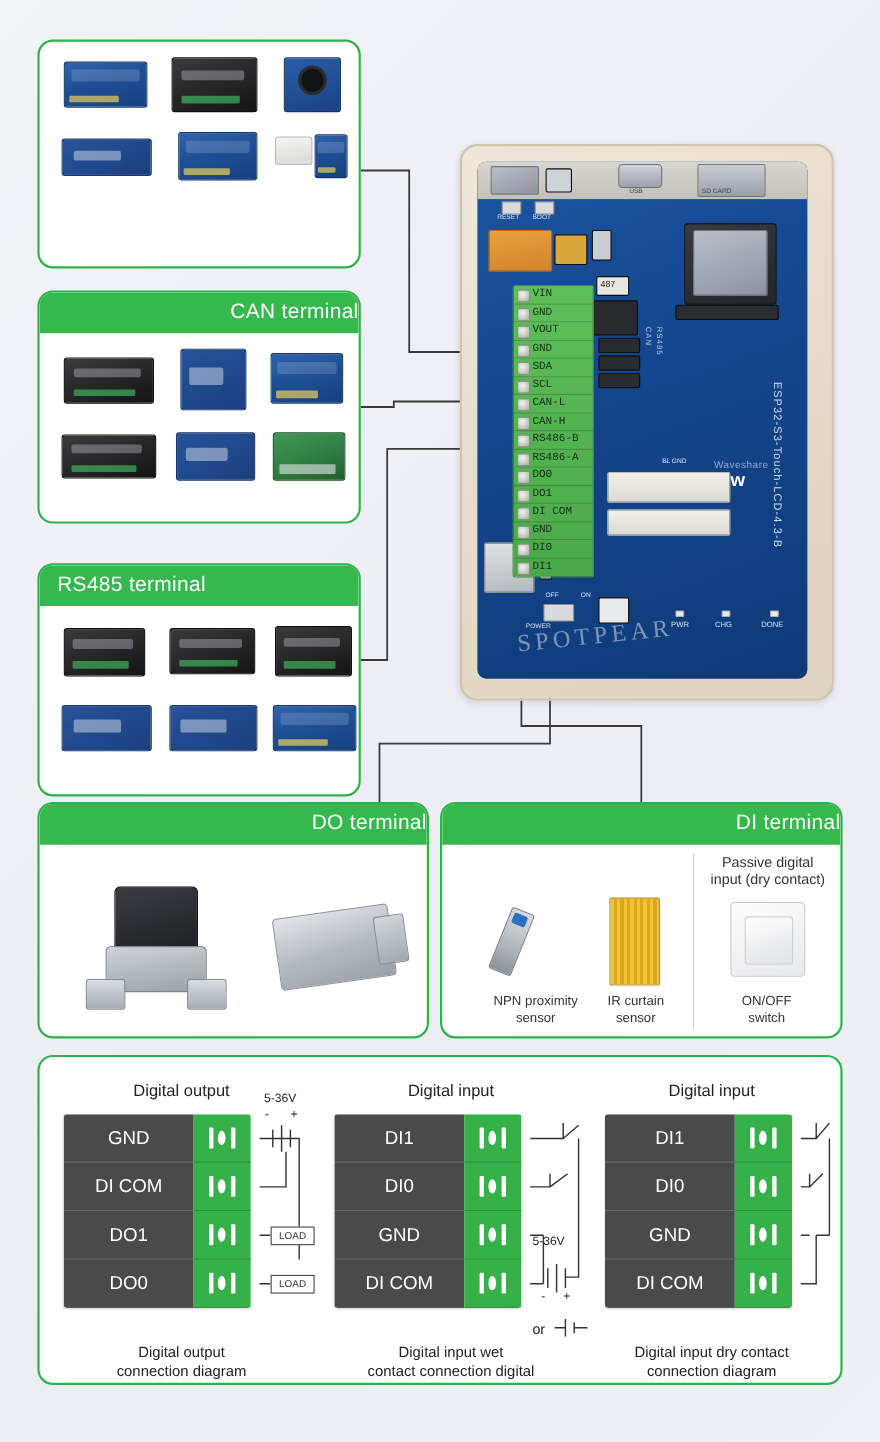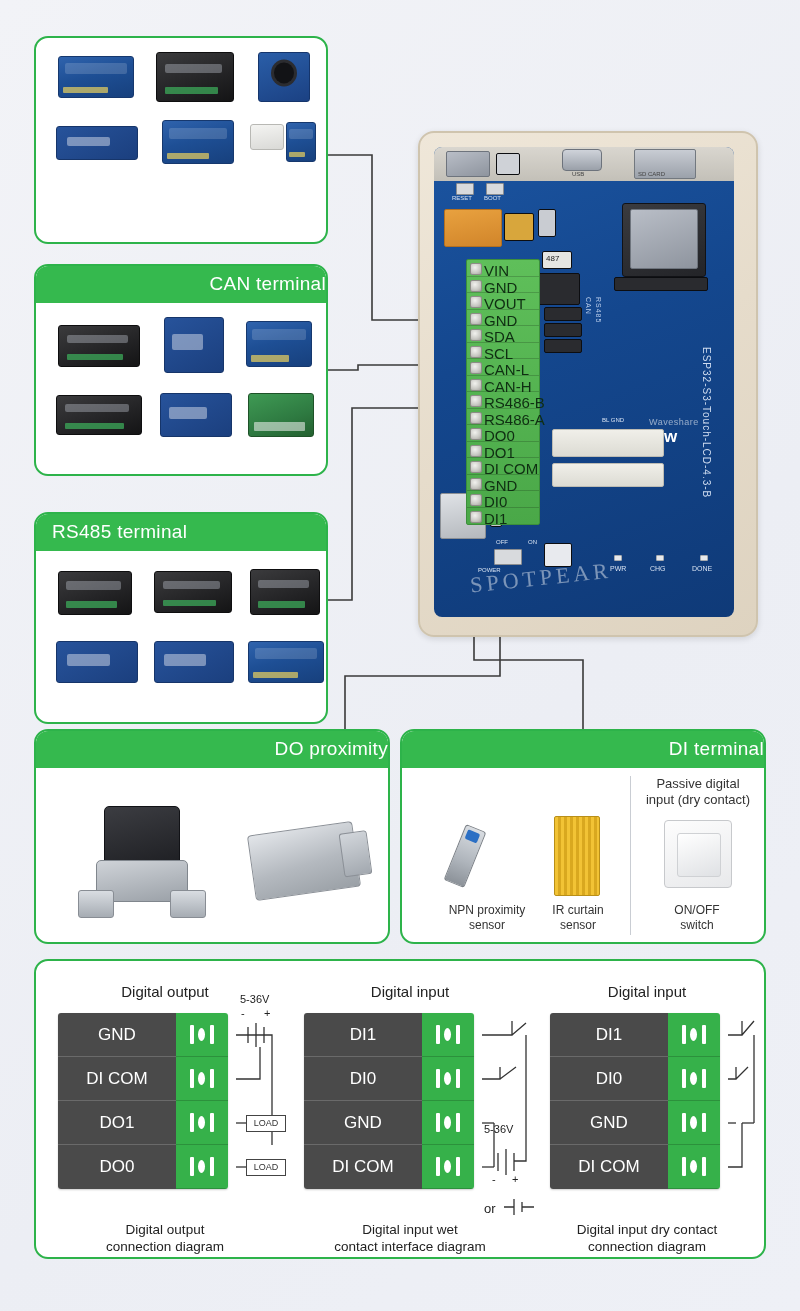--- a/index.html
+++ b/index.html
@@ -286,24 +286,24 @@
     position: absolute;
     left: 3px; top: 3px;
     width: 10px; height: 10px;
     background: radial-gradient(circle at 40% 35%, #f2f2ef 0%, #c9c9c4 60%, #a3a39d 100%);
     border-radius: 2px;
     border: 1px solid #8d8d87;
   }
   .term-row .name {
     position: absolute;
     left: 17px; top: 2px;
-    font-size: 15px;
+    font-size: 10px;
     color: #0f2e12;
     white-space: nowrap;
-    font-family: Liberation Sans, sans-serif;
+    font-family: Liberation Mono, monospace;
   }
 
   
   svg.wires {
     position: absolute;
     left: 0; top: 0;
     width: 800px; height: 1311px;
     pointer-events: none;
   }
 
@@ -568,21 +568,21 @@
       <div class="ph board-dark" style="left:22px; top:20px; width:74px; height:44px;"></div>
       <div class="ph board-dark" style="left:118px; top:20px; width:78px; height:42px;"></div>
       <div class="ph board-dark" style="left:214px; top:18px; width:70px; height:46px;"></div>
       <div class="ph board-navy" style="left:20px; top:90px; width:82px; height:42px;"></div>
       <div class="ph board-navy" style="left:118px; top:90px; width:80px; height:42px;"></div>
       <div class="ph board-blue" style="left:212px; top:90px; width:76px; height:42px;"></div>
     </div>
   </div>
 
   <div class="panel" style="left:34px; top:729px; width:356px; height:215px;">
-    <div class="panel-title">DO proximity</div>
+    <div class="panel-title">DO terminal</div>
     <div class="panel-body">
       <div class="valve" style="left:42px; top:30px; width:130px; height:120px;">
         <div class="body"></div>
         <div class="coil"></div>
         <div class="pipe-l"></div>
         <div class="pipe-r"></div>
       </div>
       <div class="lock-body" style="left:215px; top:60px;"></div>
     </div>
   </div>
@@ -871,21 +871,21 @@
 
       <div class="or-lbl" style="left:196px; top:226px;">or</div>
       <svg width="70" height="24" style="position:absolute; left:216px; top:220px;">
         <g fill="none" stroke="#333" stroke-width="1.3">
           <path d="M0 12 L10 12 M10 4 L10 20 M18 7 L18 17 M18 12 L30 12"></path>
         </g>
       </svg>
 
       <div class="dg-cap" style="top:246px;">
         <div>Digital input wet</div>
-        <div>contact interface diagram</div>
+        <div>contact connection digital</div>
       </div>
     </div>
 
     <div class="dg" style="left:500px; top:14px; width:222px; height:270px;">
       <div class="dg-title" style="top:8px;">Digital input</div>
       <div class="tb" style="left:14px; top:38px;">
         <div class="tb-labels">
           <div class="tb-row">DI1</div>
           <div class="tb-row">DI0</div>
           <div class="tb-row">GND</div>

